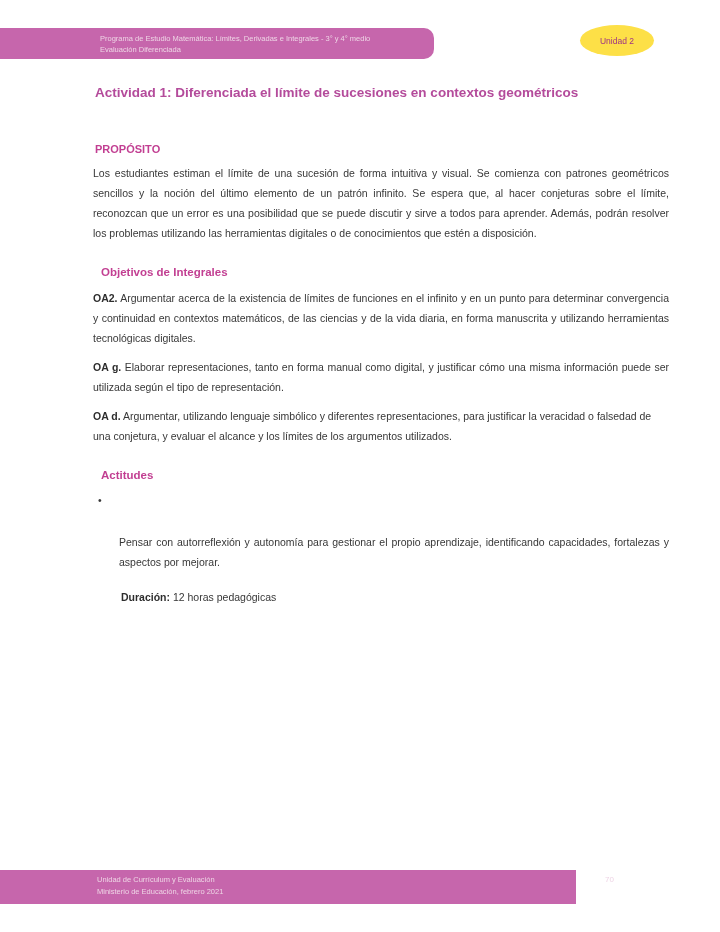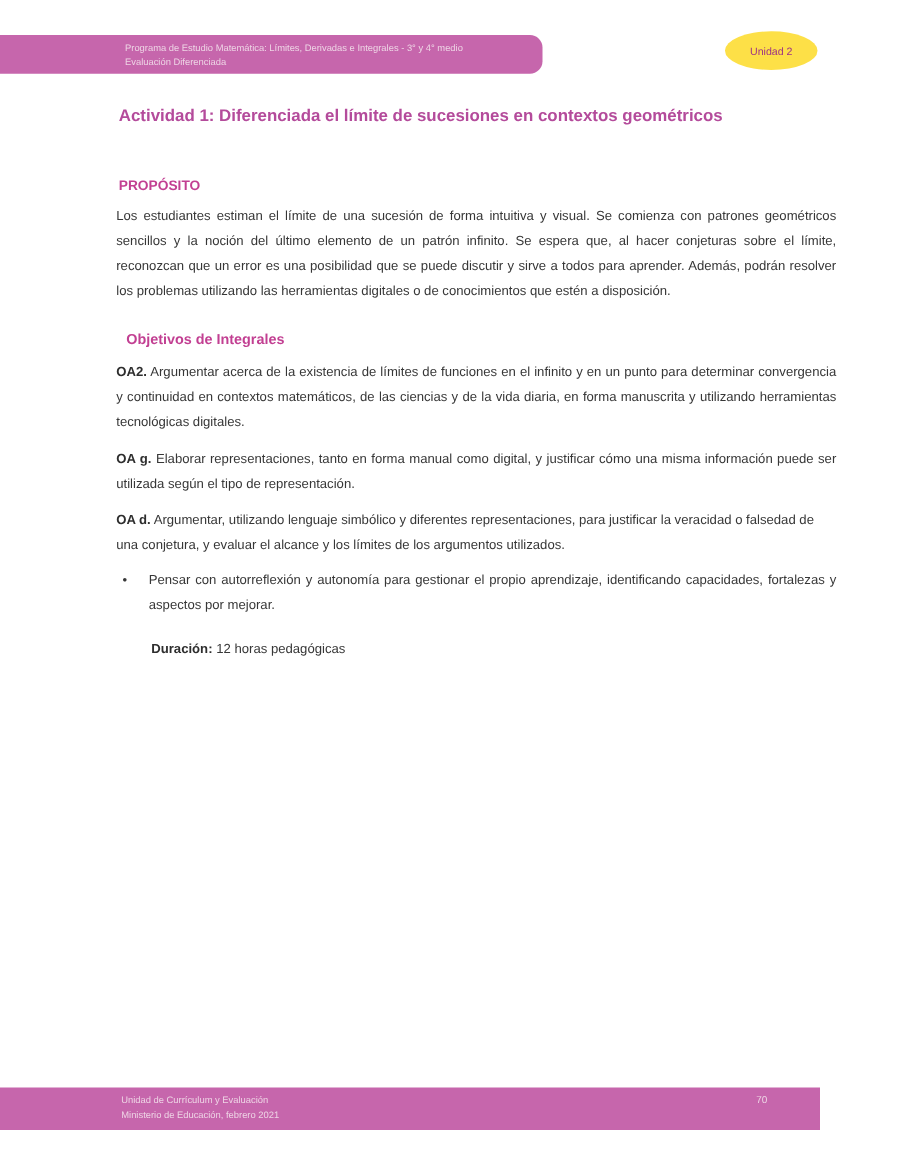--- a/index.html
+++ b/index.html
@@ -73,27 +73,28 @@
     display: flex;
     margin: 8px 0 0 5px;
   }
   .bullet-marker {
     width: 21px; flex: 0 0 21px;
     font-size: 10.5px;
   }
   .bullet-text {
     flex: 1 1 auto;
     text-align: justify;
+    margin-top: 42px;
   }
   .duracion { margin-top: 15px; padding-left: 28px; }
 
   
   .footer-band {
     position: absolute; left: 0; top: 870px;
-    width: 656px; height: 34px;
+    width: 576px; height: 34px;
     background: #c666ac;
     box-sizing: border-box;
     padding: 4px 0 0 97px;
     color: #eed4e5;
     font-size: 7.5px; line-height: 11.5px;
   }
   .page-number {
     position: absolute; left: 605px; top: 4px;
     font-size: 8px;
   }
@@ -117,20 +118,21 @@
   <p class="para">Los estudiantes estiman el límite de una sucesión de forma intuitiva y visual. Se comienza con patrones geométricos sencillos y la noción del último elemento de un patrón infinito. Se espera que, al hacer conjeturas sobre el límite, reconozcan que un error es una posibilidad que se puede discutir y sirve a todos para aprender. Además, podrán resolver los problemas utilizando las herramientas digitales o de conocimientos que estén a disposición.</p>
 
   <div class="h-sub">Objetivos de Integrales</div>
 
   <p class="para oa-para"><span class="oa-label">OA2.</span> <span>Argumentar acerca de la existencia de límites de funciones en el infinito y en un punto para determinar convergencia y continuidad en contextos matemáticos, de las ciencias y de la vida diaria, en forma manuscrita y utilizando herramientas tecnológicas digitales.</span></p>
 
   <p class="para oa-para"><span class="oa-label">OA g.</span> <span>Elaborar representaciones, tanto en forma manual como digital, y justificar cómo una misma información puede ser utilizada según el tipo de representación.</span></p>
 
   <p class="para para-left oa-para"><span class="oa-label">OA d.</span> <span>Argumentar, utilizando lenguaje simbólico y diferentes representaciones, para justificar la veracidad o falsedad de una conjetura, y evaluar el alcance y los límites de los argumentos utilizados.</span></p>
 
+  <div class="h-sub">Actitudes</div>
 
   <div class="bullet-row">
     <span class="bullet-marker">•</span>
     <span class="bullet-text">Pensar con autorreflexión y autonomía para gestionar el propio aprendizaje, identificando capacidades, fortalezas y aspectos por mejorar.</span>
   </div>
 
   <p class="para para-left duracion"><span class="dur-label">Duración:</span> <span>12 horas pedagógicas</span></p>
 
 </div>
 

